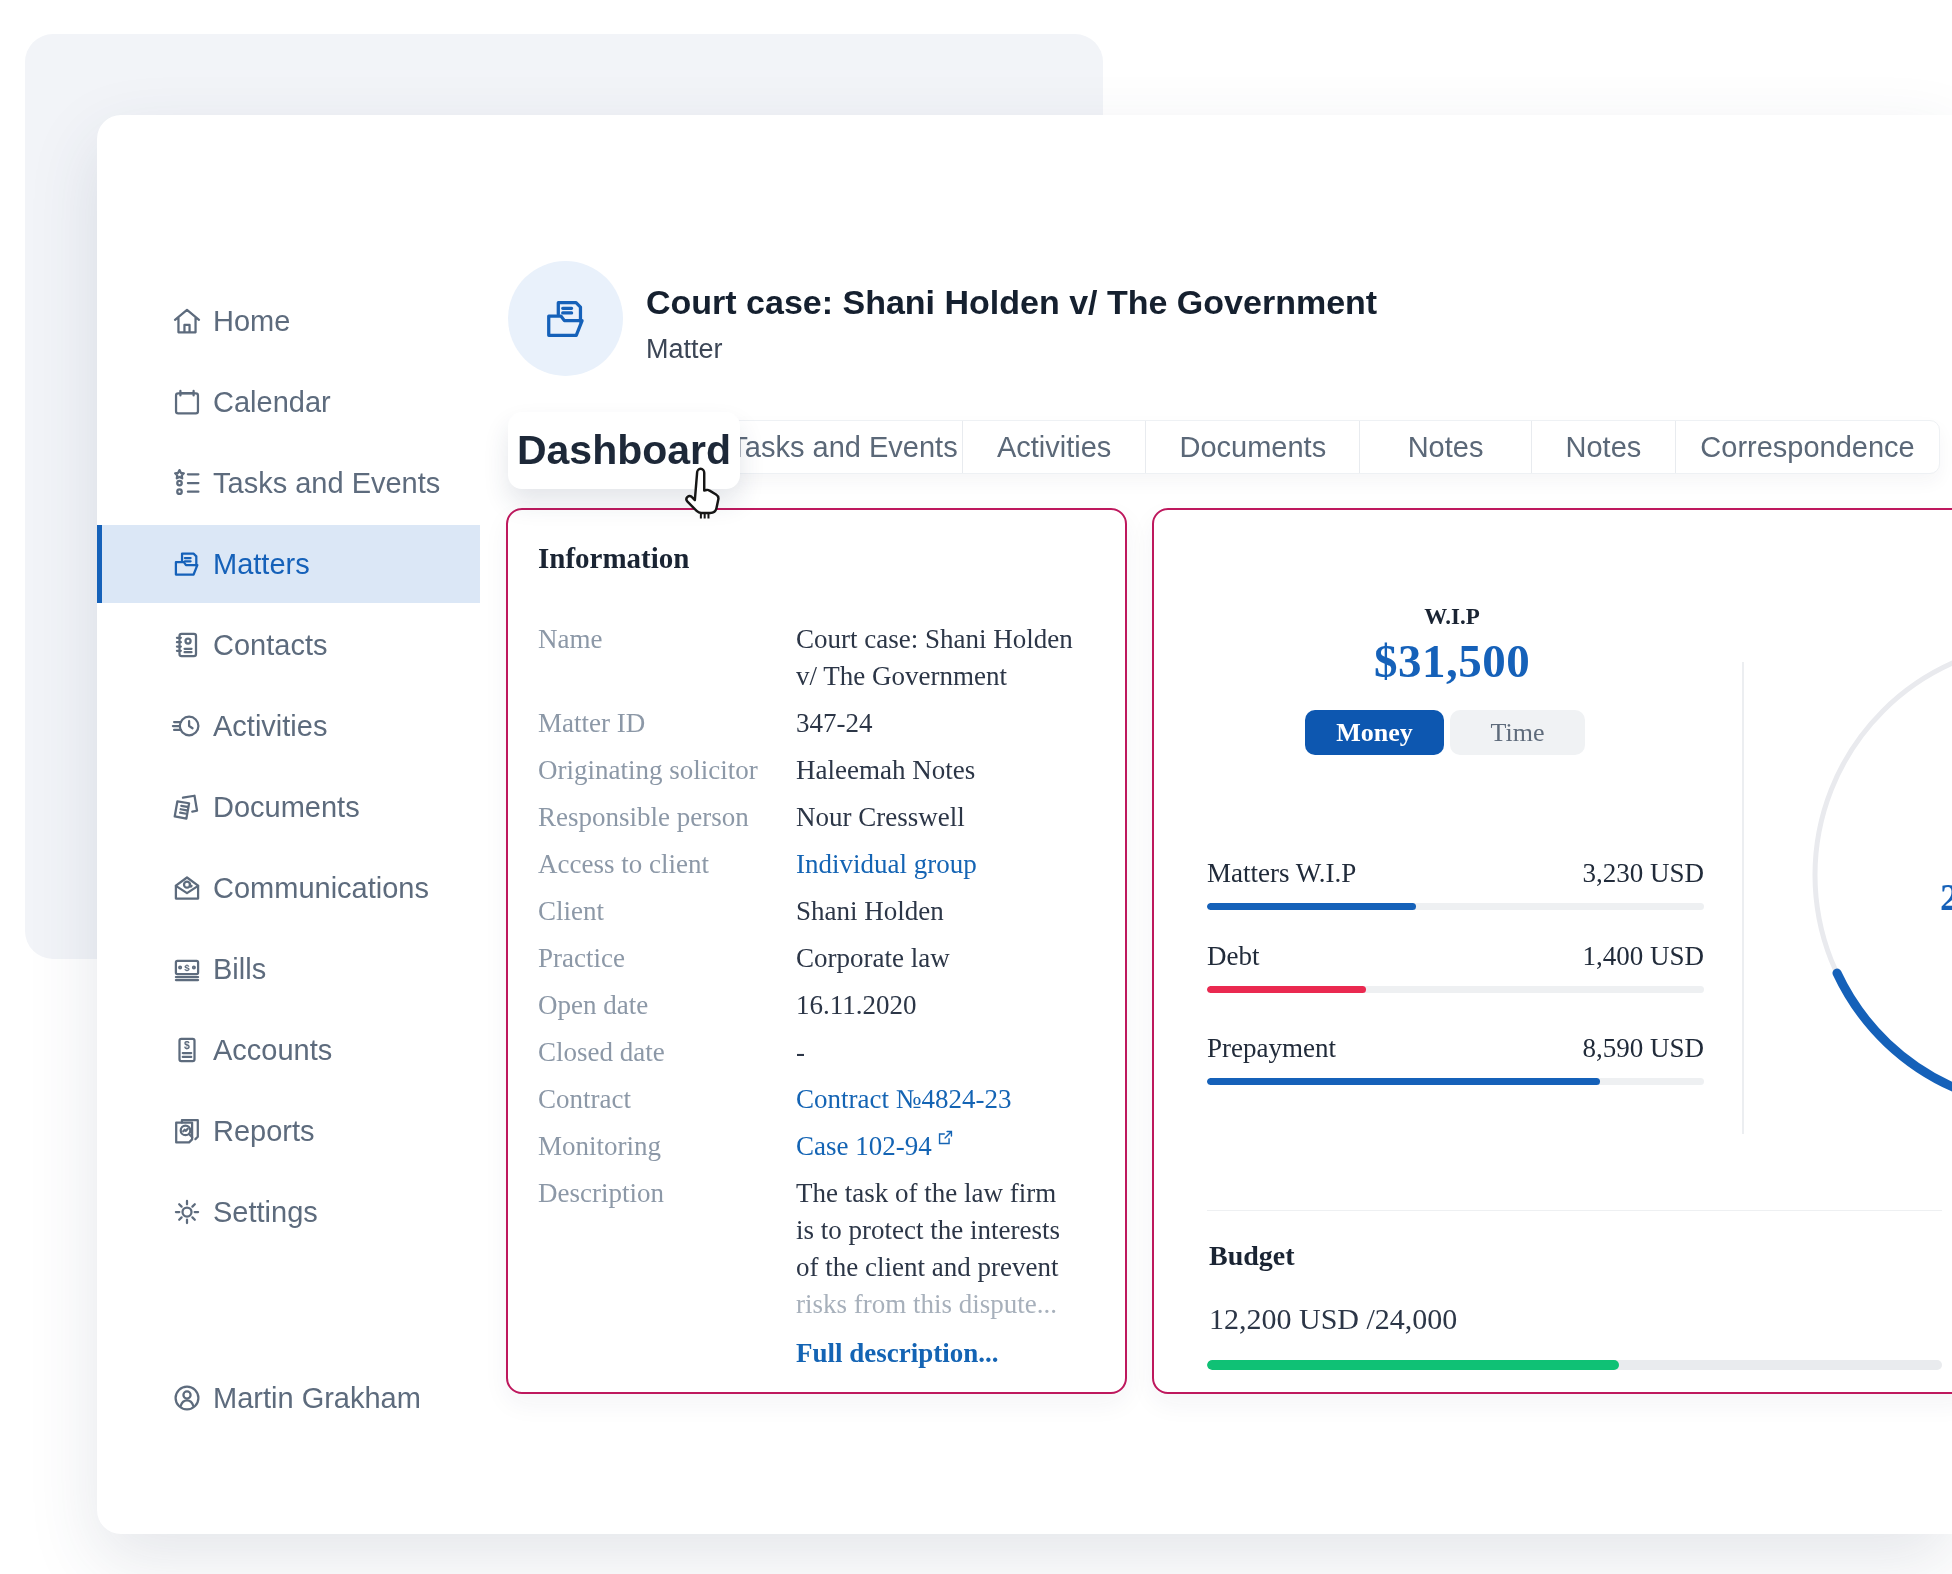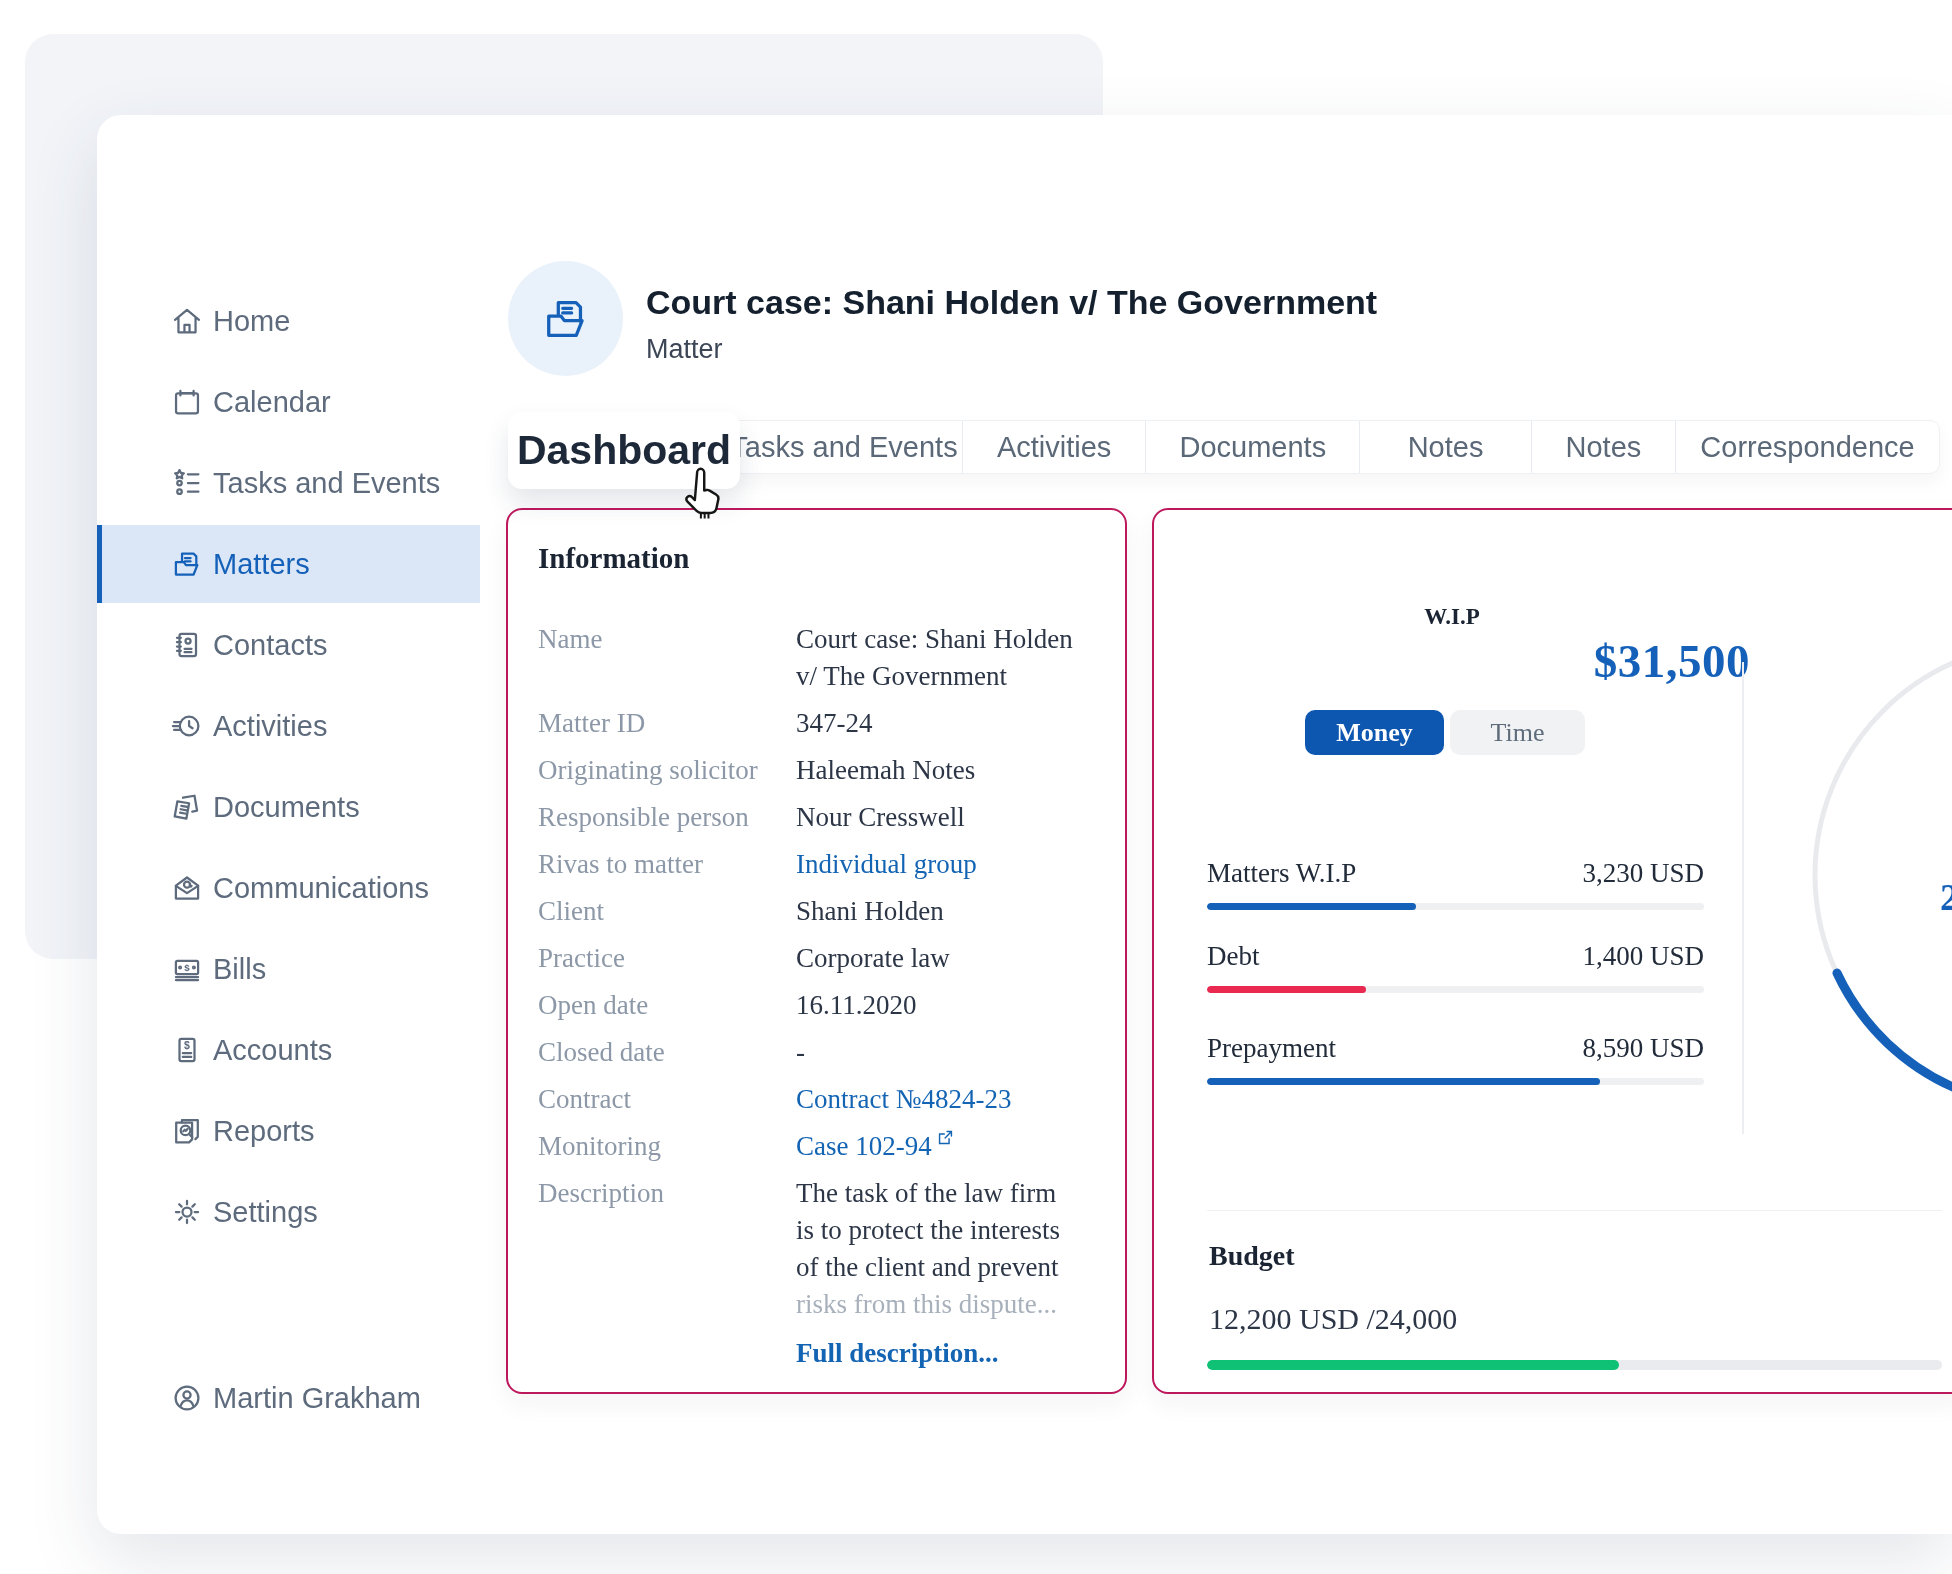--- a/index.html
+++ b/index.html
@@ -57,21 +57,21 @@
   a.lnk{color:#1464b4;text-decoration:none;cursor:pointer;}
   .ext-ic{width:19px;height:19px;stroke:#1464b4;fill:none;stroke-width:1.8;stroke-linecap:round;
     vertical-align:8px;margin-left:4px;}
   .desc .v span{display:block;}
   .desc .v .fade{color:#a7b0bb;}
   .fulldesc{display:block;margin-top:12px;font-weight:bold;color:#1464b4;font-size:27px;cursor:pointer;text-decoration:none;}
 
   
   .wip-card{left:1055px;top:393px;width:820px;height:886px;}
   .wip-head{position:absolute;left:0;top:94px;width:596px;text-align:center;font-size:23px;font-weight:bold;color:#1a2433;}
-  .wip-amount{position:absolute;left:0;top:124px;width:596px;text-align:right;font-size:47px;font-weight:bold;color:#1561b9;letter-spacing:.5px;}
+  .wip-amount{position:absolute;left:0;top:124px;width:596px;text-align:center;font-size:47px;font-weight:bold;color:#1561b9;letter-spacing:.5px;}
   .toggle{position:absolute;left:151px;top:200px;display:flex;gap:6px;}
   .tg{height:45px;border:none;border-radius:10px;font-size:26px;display:flex;align-items:center;justify-content:center;cursor:pointer;font-family:inherit;text-align:center;}
   .tg.money{width:139px;background:#0d57b0;color:#fff;font-weight:bold;}
   .tg.time{width:135px;background:#f0f2f4;color:#5e6b7b;}
   .metric{position:absolute;left:53px;width:497px;}
   .metric .line{display:flex;justify-content:space-between;font-size:27px;color:#212b3a;}
   .metric .line .val{font-weight:500;}
   .bar{margin-top:14px;height:7px;background:#eef0f2;border-radius:4px;overflow:hidden;}
   .bar .fill{height:100%;border-radius:4px;}
   .fill.blue{background:#1561b9;} .fill.red{background:#ea2950;} .fill.green{background:#0fc175;}
@@ -236,21 +236,21 @@
       </div>
       <div class="irow">
         <div class="k">Originating solicitor</div>
         <div class="v">Haleemah Notes</div>
       </div>
       <div class="irow">
         <div class="k">Responsible person</div>
         <div class="v">Nour Cresswell</div>
       </div>
       <div class="irow">
-        <div class="k">Rivas to matter</div>
+        <div class="k">Access to client</div>
         <div class="v"><a class="lnk">Individual group</a></div>
       </div>
       <div class="irow">
         <div class="k">Client</div>
         <div class="v">Shani Holden</div>
       </div>
       <div class="irow">
         <div class="k">Practice</div>
         <div class="v">Corporate law</div>
       </div>

